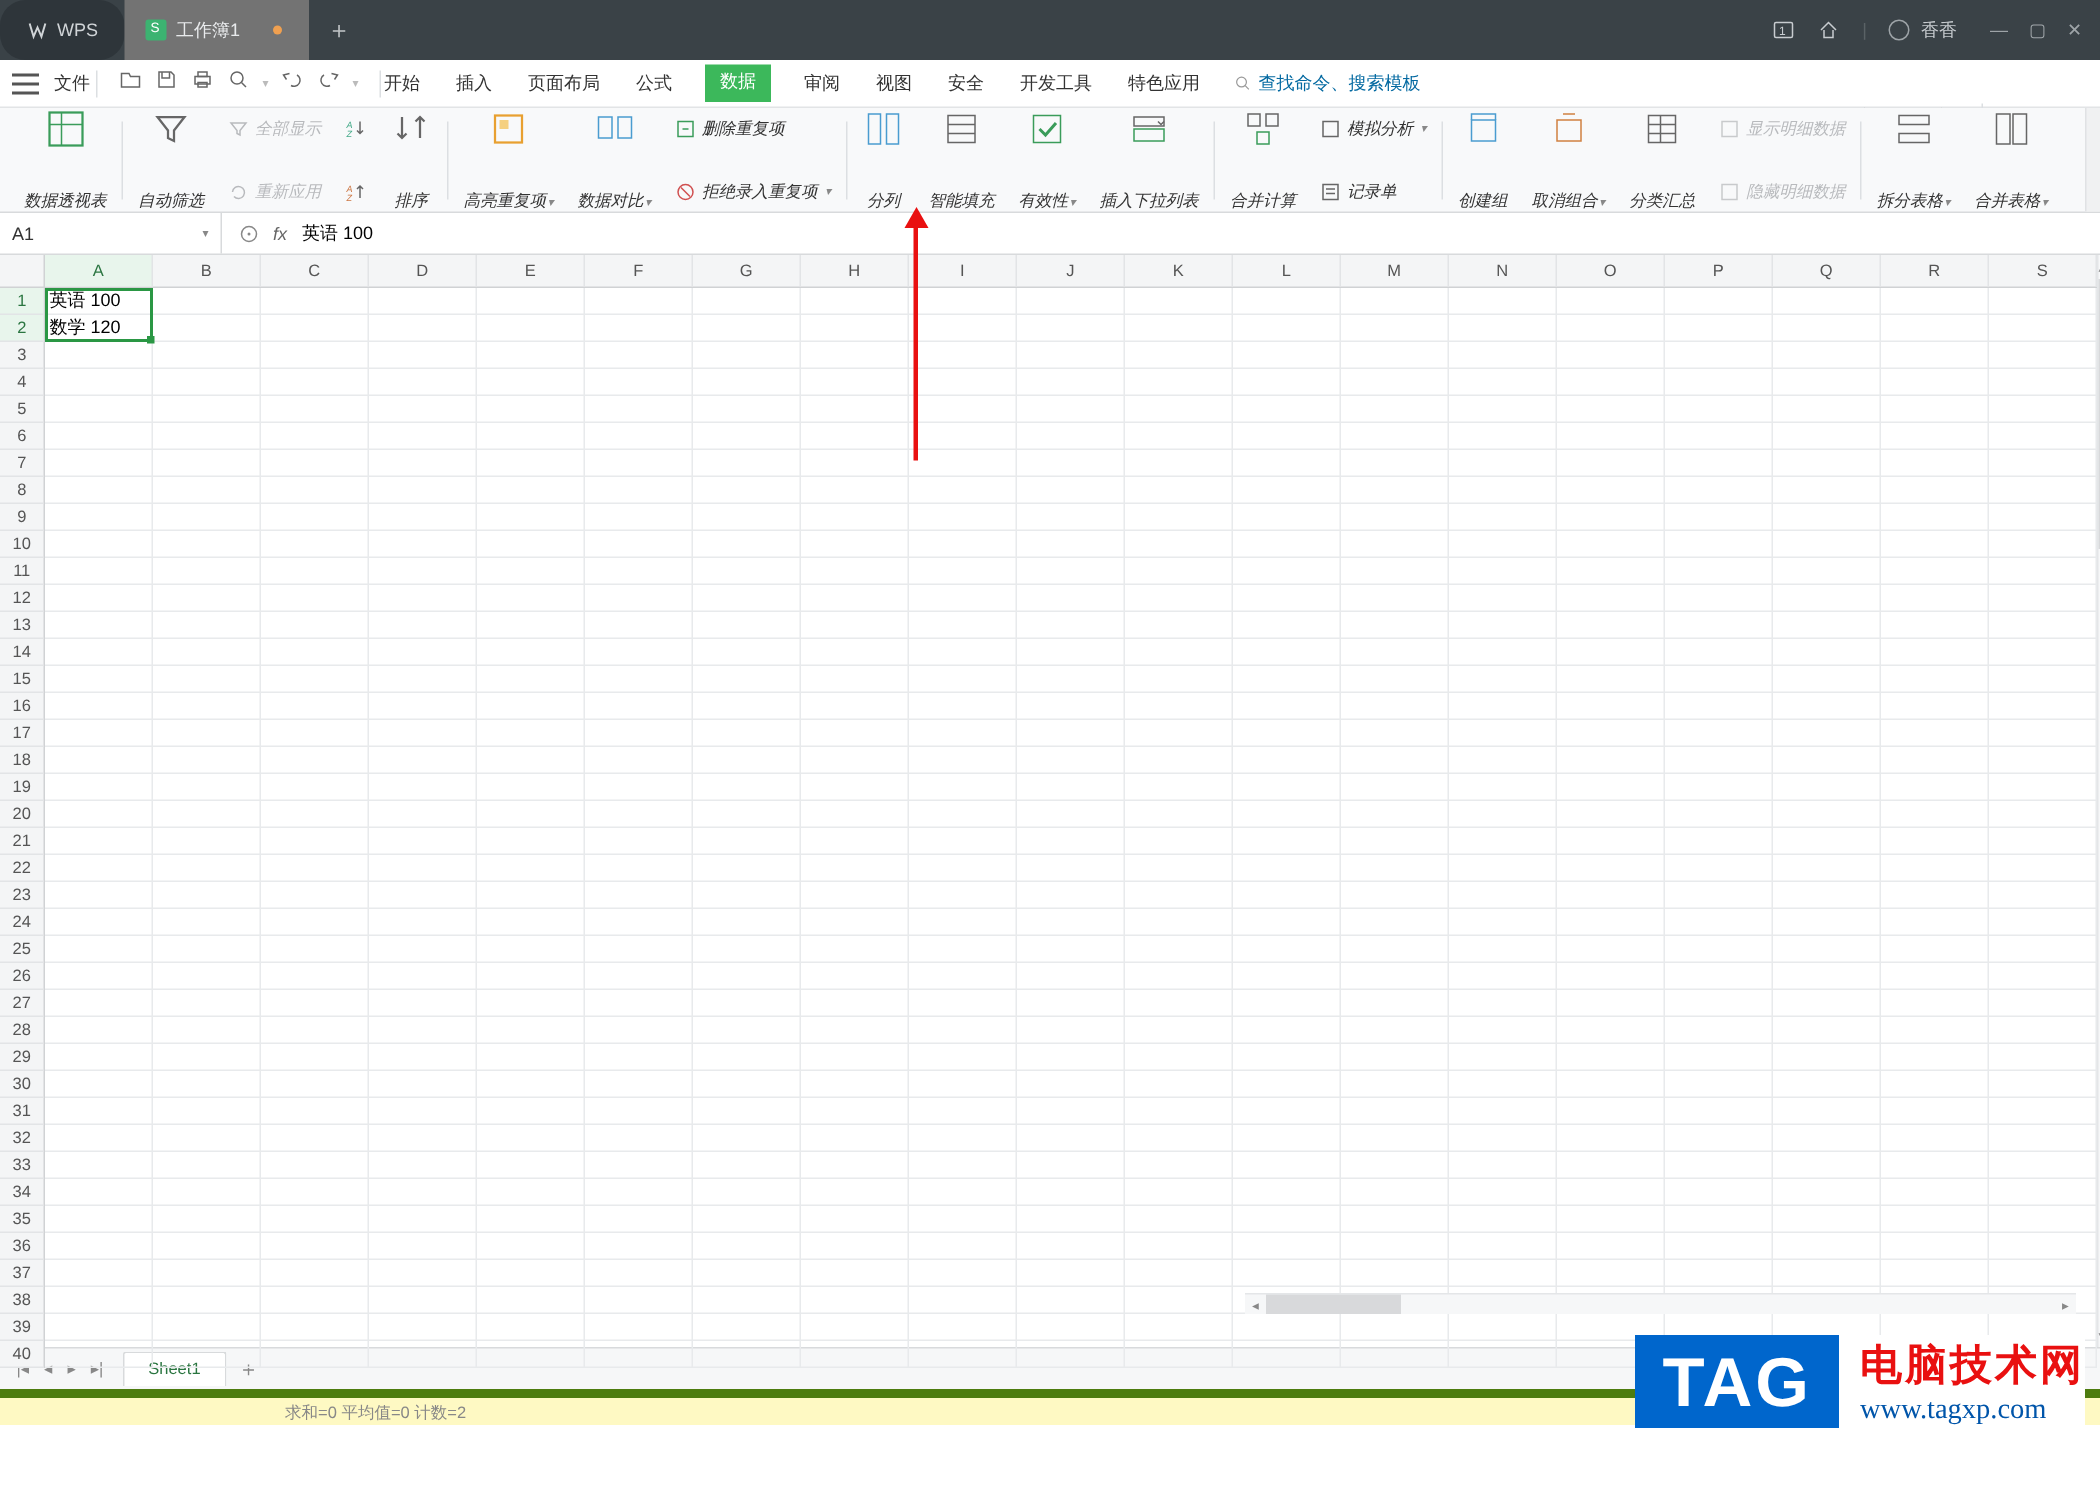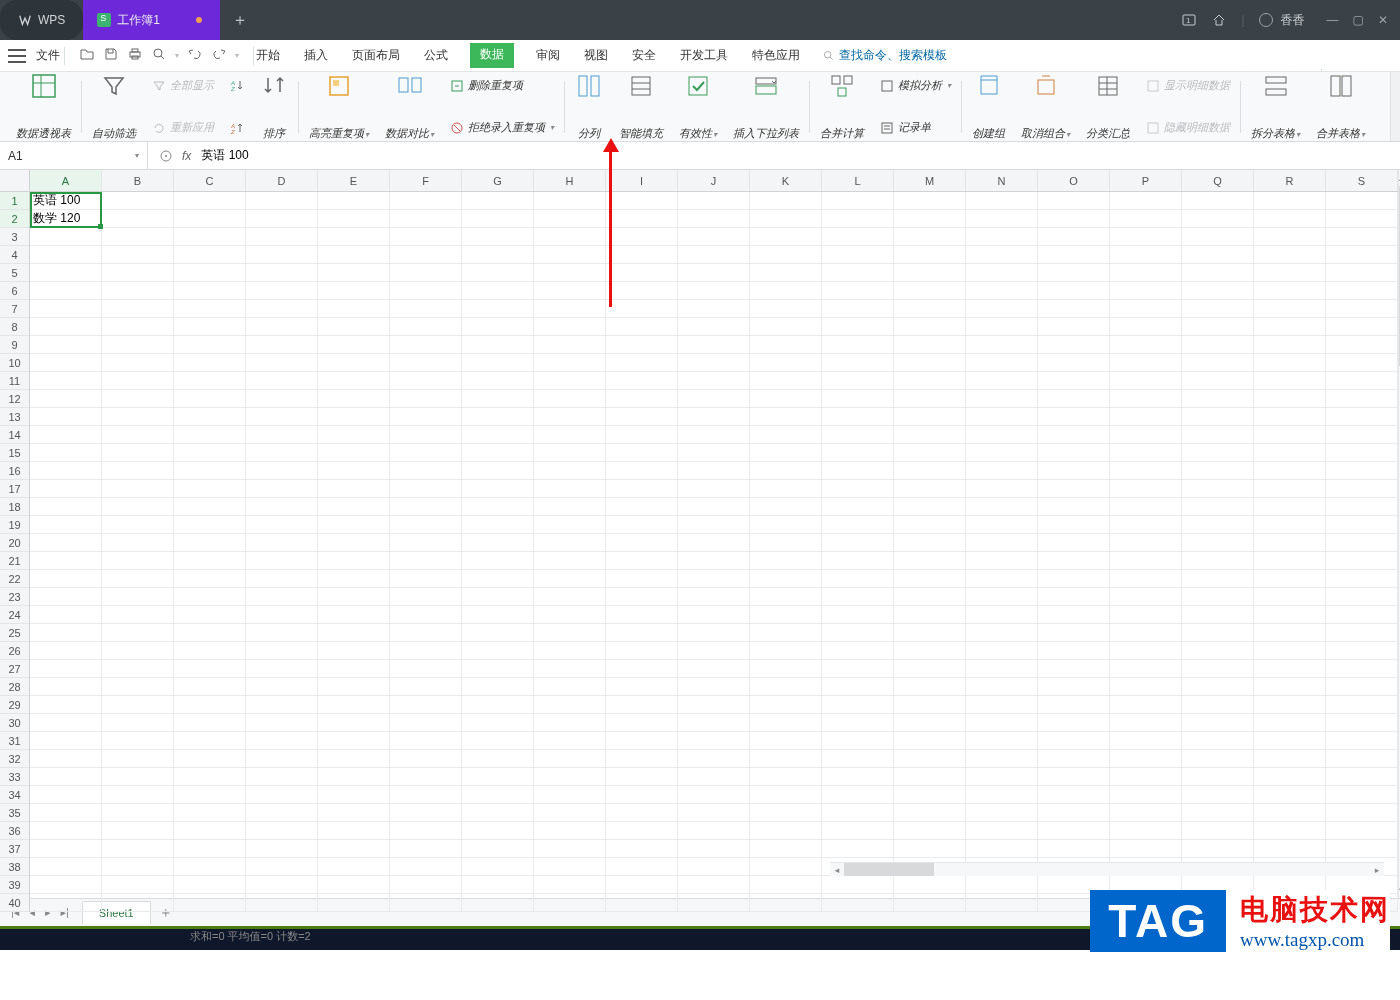--- a/index.html
+++ b/index.html
@@ -1,21 +1,21 @@
 <!DOCTYPE html>
 <html><head>
 <meta charset="utf-8">
 <style>
 * { margin: 0; padding: 0; box-sizing: border-box; font-family: "Microsoft YaHei", sans-serif; }
 body { background: #fff; overflow: hidden; width: 1400px; height: 1000px; position: relative; }
 
 .titlebar { height: 40px; background: #3a4247; display: flex; align-items: center; }
 .app-brand { display: flex; align-items: center; background: #2e353a; height: 40px; padding: 0 18px; color: #d0d4d7; font-size: 12px; gap: 6px; border-radius: 17px; }
 .wps-logo { width: 14px; height: 14px; display: inline-block; }
-.tab-doc { display: flex; align-items: center; background: #6d28d9; height: 40px; padding: 0 60px 0 14px; color: #e8eaec; font-size: 12px; gap: 6px; position: relative; }
+.tab-doc { display: flex; align-items: center; background: #737373; height: 40px; padding: 0 46px 0 14px; color: #e8eaec; font-size: 12px; gap: 6px; position: relative; }
 .doc-icon { width: 14px; height: 14px; display: inline-block; background: #3cb371; border-radius: 2px; position: relative; }
 .doc-icon::after { content: 'S'; position: absolute; color: #fff; font-size: 9px; left: 3px; top: 0; }
 .tab-dot { position: absolute; right: 18px; width: 6px; height: 6px; background: #f0a050; border-radius: 50%; }
 .tab-add { width: 40px; height: 40px; display: flex; align-items: center; justify-content: center; color: #c0c4c7; font-size: 16px; cursor: pointer; }
 .titlebar-right { margin-left: auto; display: flex; align-items: center; gap: 14px; padding-right: 12px; color: #c8ccd0; font-size: 12px; }
 .title-icon { width: 16px; height: 16px; display: inline-flex; align-items: center; justify-content: center; }
 .win-controls { display: flex; gap: 14px; margin-left: 8px; color: #9ea4a8; }
 .user-badge { display: flex; align-items: center; gap: 8px; }
 .avatar-circle { width: 14px; height: 14px; border: 1px solid #9ea4a8; border-radius: 50%; display: inline-block; }
 
@@ -74,21 +74,21 @@
 .h-scrollbar-area { position: absolute; bottom: 22px; right: 16px; left: 830px; height: 14px; background: #f6f7f8; border-top: 1px solid #e4e6e8; display: flex; align-items: center; }
 .hsb-btn { width: 14px; text-align: center; font-size: 9px; color: #888; }
 .hsb-track { flex: 1; position: relative; height: 100%; }
 .hsb-thumb { position: absolute; left: 0; height: 100%; width: 90px; background: #d8d9db; }
 
 .sheet-tabs-bar { height: 28px; background: #f6f7f8; border-top: 1px solid #d8dadc; display: flex; align-items: center; padding: 0 6px; font-size: 11px; color: #888; }
 .nav-arrow { padding: 0 5px; cursor: pointer; }
 .sheet-tab { background: #fff; color: #2a7540; padding: 5px 16px; border: 1px solid #d8dadc; border-bottom: none; margin-left: 8px; border-radius: 2px 2px 0 0; }
 .add-sheet { margin-left: 8px; font-size: 14px; cursor: pointer; }
 
-.statusbar { height: 24px; background: #0f172a; border-top: 3px solid #4d7c0f; display: flex; align-items: flex-start; padding: 0 10px; font-size: 11px; color: #888; }
+.statusbar { height: 24px; background: #fef9c3; border-top: 6px solid #4d7c0f; display: flex; align-items: center; padding: 0 10px; font-size: 11px; color: #888; }
 .status-left { margin-left: 180px; }
 
 .red-arrow { position: absolute; left: 603px; top: 138px; pointer-events: none; z-index: 100; }
 .red-arrow-line { width: 3px; height: 155px; background: #e91010; margin-left: 6px; }
 .red-arrow-head { width: 0; height: 0; border-left: 8px solid transparent; border-right: 8px solid transparent; border-bottom: 14px solid #e91010; }
 
 .watermark-tag { position: absolute; right: 10px; bottom: 48px; display: flex; align-items: center; background: #fff; }
 .tag-box { background: #0066cc; color: #fff; font-weight: bold; font-size: 46px; padding: 4px 18px; font-family: Arial; letter-spacing: 2px; }
 .tag-text { margin-left: 14px; display: flex; flex-direction: column; }
 .tag-cn { color: #e91010; font-size: 28px; font-weight: bold; letter-spacing: 2px; }

